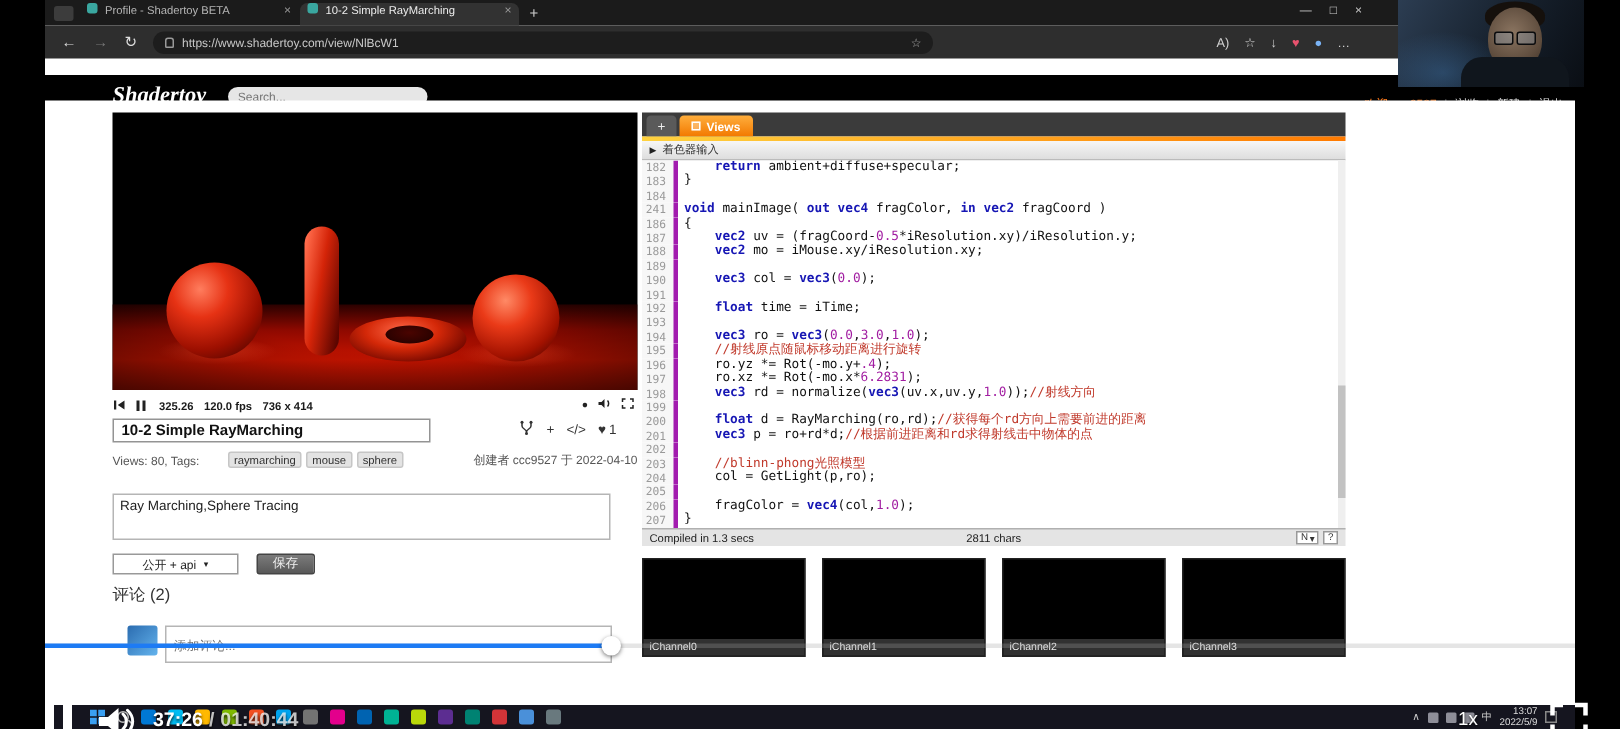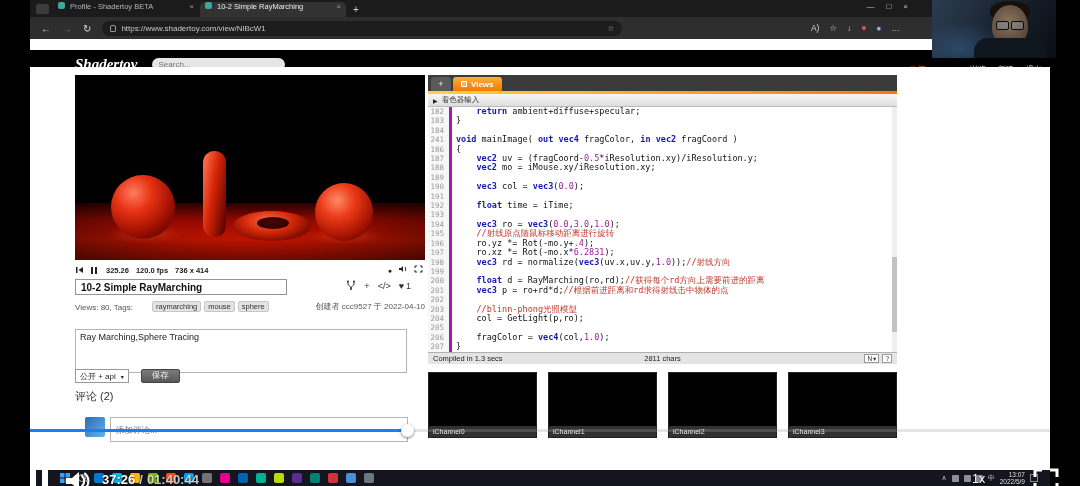--- a/index.html
+++ b/index.html
@@ -72,23 +72,23 @@
 
   
   #titlerow{position:absolute;left:45px;top:212px;width:350px;height:17px}
   #titlebox{position:absolute;left:0;top:0;width:212px;height:16px;border:1px solid #949494;display:flex;align-items:center;padding:0 5px;font-size:10px;font-weight:bold;color:#111;background:#fff}
   #ticons{position:absolute;right:14px;top:1px;display:flex;gap:8px;align-items:center;font-size:9px;color:#333}
   .likes{display:flex;gap:2px;align-items:center}
   #metarow{position:absolute;left:45px;top:233px;width:350px;height:12px;font-size:8px;color:#555;display:flex;align-items:flex-end;gap:19px}
   .chip{background:#e3e3e3;border:1px solid #c6c6c6;border-radius:2px;padding:0 3px;font-size:7.5px;color:#333}
   #authorline{position:absolute;right:0;top:1px;font-size:8px;color:#555}
 
-  #desc{position:absolute;left:45px;top:262px;width:332px;height:44px;border:1px solid #b5b5b5;font-size:9px;padding:2px 4px;resize:none;color:#222;font-family:"Liberation Sans",sans-serif;outline:none}
+  #desc{position:absolute;left:45px;top:262px;width:332px;height:31px;border:1px solid #b5b5b5;font-size:9px;padding:2px 4px;resize:none;color:#222;font-family:"Liberation Sans",sans-serif;outline:none}
   #visrow{position:absolute;left:45px;top:302px;display:flex;gap:12px;align-items:center}
-  #visselect{border:1px solid #999;background:#fff;height:14px;display:flex;align-items:center;gap:5px;padding:0 4px;font-size:8px;color:#222}
+  #visselect{border:1px solid #999;background:#fff;height:14px;display:flex;align-items:center;gap:5px;padding:0 19px;font-size:8px;color:#222}
   #savebtn{background:linear-gradient(#7b7b7b,#585858);border:1px solid #444;border-radius:2px;color:#f0f0f0;font-size:8.5px;height:14px;padding:0 10px;display:flex;align-items:center}
   #commentslabel{position:absolute;left:45px;top:322px;font-size:11px;color:#333}
   #commentrow{position:absolute;left:55px;top:350px;display:flex;gap:5px;align-items:flex-start}
   #cavatar{width:20px;height:20px;border-radius:2px;background:linear-gradient(135deg,#2b6cb0,#63b3ed)}
   #commentinput{width:298px;height:25px;border:1px solid #b5b5b5;font-size:8.5px;padding:0 5px;color:#333;outline:none}
 
   
   #editor{position:absolute;left:398px;top:8px;width:469px;height:370px}
   #ed-tabs{position:absolute;left:0;top:0;width:469px;height:16px;background:#3b3b3b;display:flex;align-items:flex-end;gap:2px;padding-left:3px}
   .ed-tab-plus{width:20px;height:14px;background:#5a5a5a;color:#eee;font-size:9px;display:flex;align-items:center;justify-content:center;border-radius:3px 3px 0 0}

